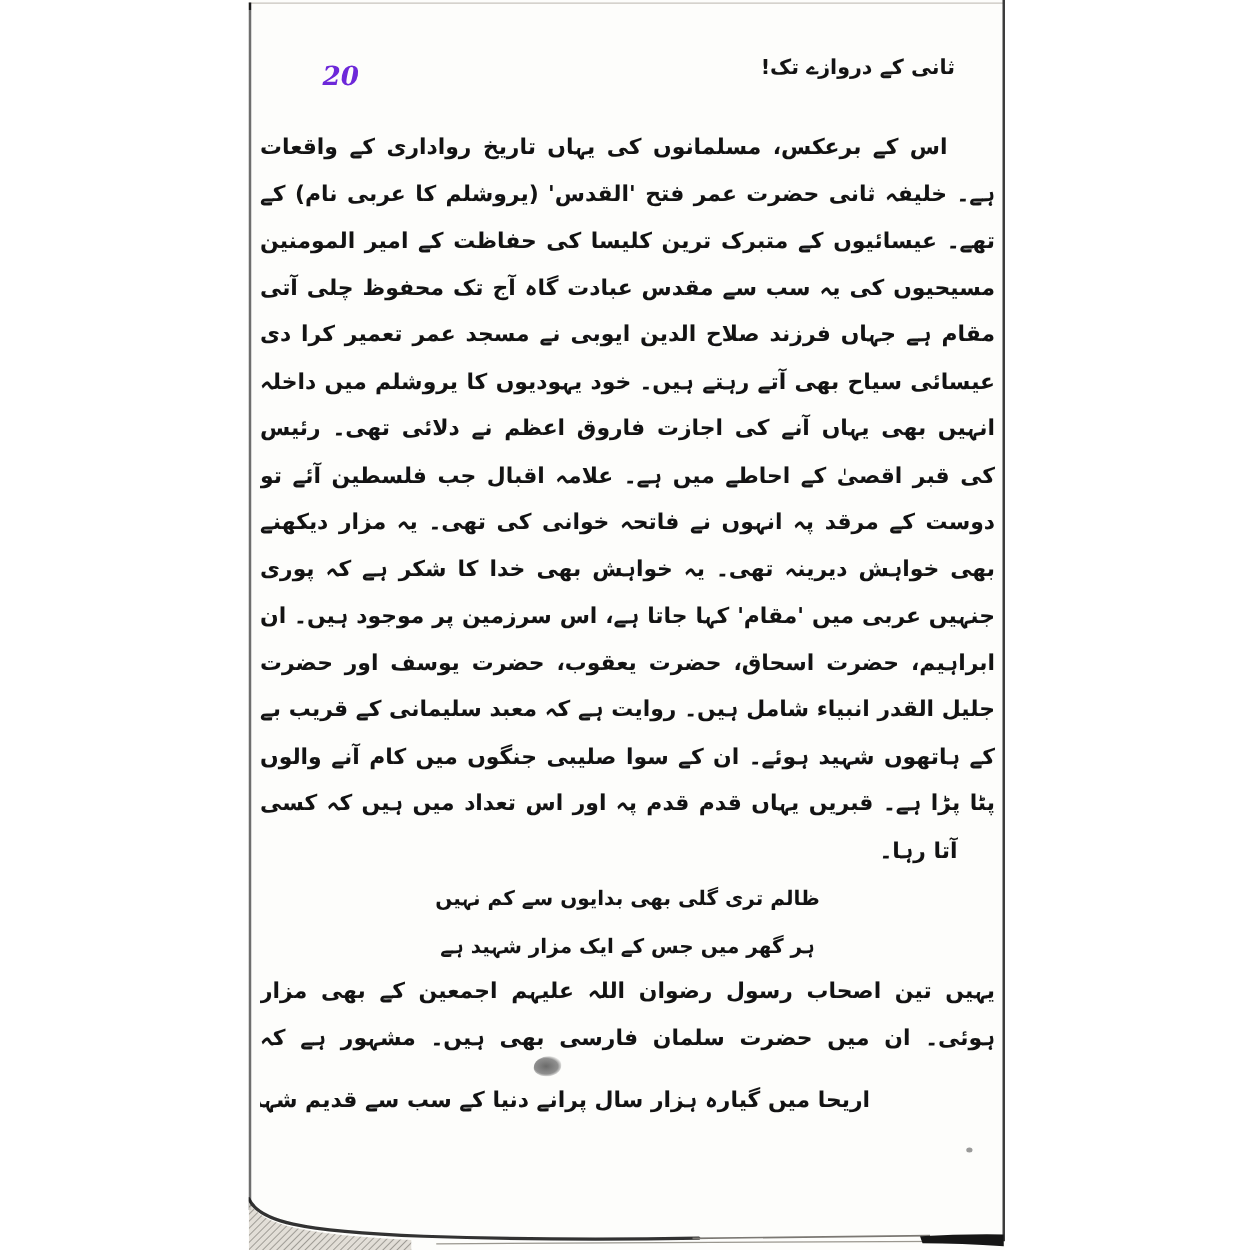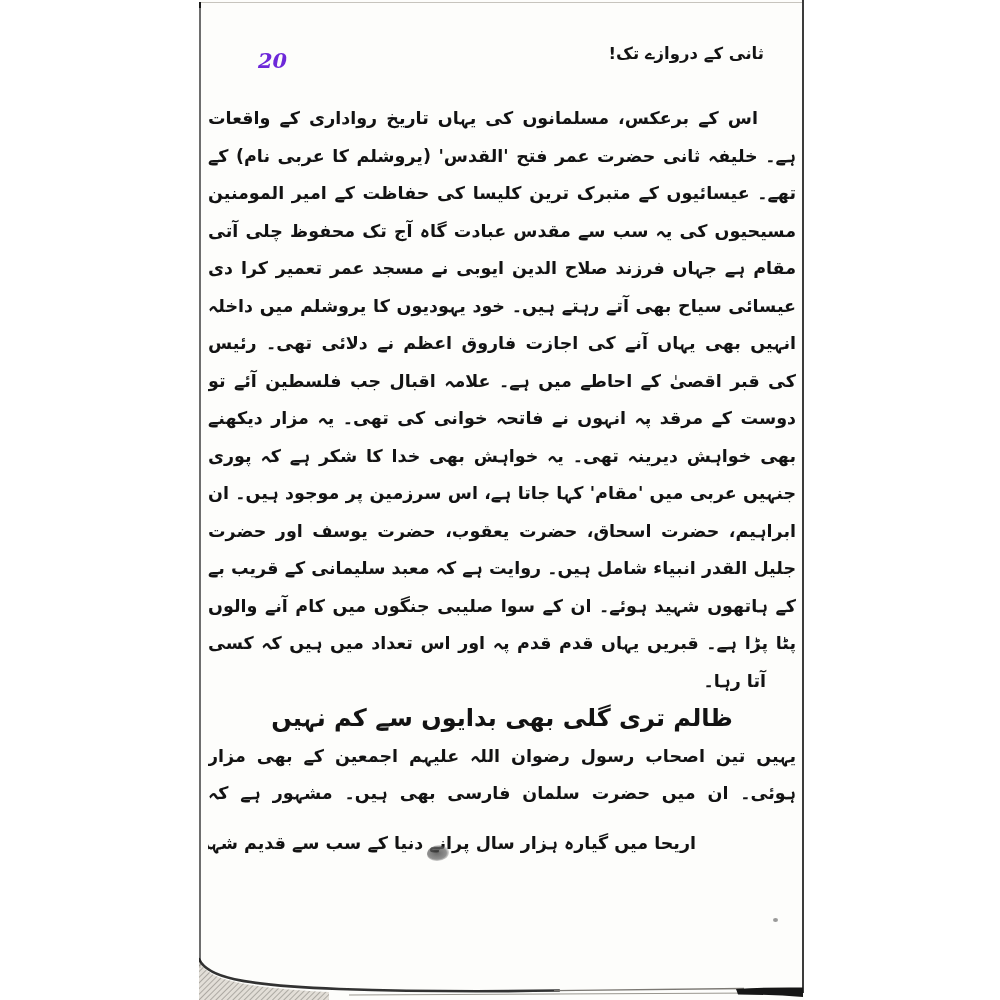--- a/index.html
+++ b/index.html
@@ -18,21 +18,21 @@
           font-weight:bold;font-size:16.5px;color:#141414;}
   
   .text-column{position:absolute;left:9px;right:8px;top:100px;direction:rtl;color:#131313;}
   .bline{height:37.5px;line-height:37.5px;font-size:17.5px;font-weight:bold;
          overflow:hidden;white-space:nowrap;}
   .just{white-space:normal;text-align:justify;text-align-last:justify;text-justify:inter-word;}
   .first-indent{padding-right:38px;}
   .end-short{padding-right:30px;}
   .quote-line{text-align:right;padding-right:132px;}
   .para3{text-align:right;padding-right:100px;margin-top:12px;}
-  .poem{text-align:center;font-size:24px;}
+  .poem{text-align:center;font-size:16px;}
   
   .smudge{position:absolute;left:228px;top:845px;width:22px;height:16px;border-radius:60% 40% 55% 45%;
           background:radial-gradient(ellipse at 45% 50%,#3a3a3a 0%,#6b6b6b 55%,rgba(120,120,120,0) 78%);
           opacity:.75;}
   .speck{position:absolute;left:574px;top:918px;width:5px;height:4px;border-radius:50%;
          background:#6f6f6f;opacity:.7;}
   .curl-svg{position:absolute;left:0;bottom:0;width:605px;height:46px;}
 </style>
 </head>
 <body>
@@ -59,20 +59,21 @@
       <div class="bline just">دوست کے مرقد پہ انہوں نے فاتحہ خوانی کی تھی۔ یہ مزار دیکھنے اور اس پہ فاتحہ پڑھنے کی میری</div>
       <div class="bline just">بھی خواہش دیرینہ تھی۔ یہ خواہش بھی خدا کا شکر ہے کہ پوری ہوئی۔ بے شمار نبیوں کے مرقد،</div>
       <div class="bline just">جنہیں عربی میں 'مقام' کہا جاتا ہے، اس سرزمین پر موجود ہیں۔ ان میں حضرت</div>
       <div class="bline just">ابراہیم، حضرت اسحاق، حضرت یعقوب، حضرت یوسف اور حضرت موسیٰ علیہم السلام جیسے</div>
       <div class="bline just">جلیل القدر انبیاء شامل ہیں۔ روایت ہے کہ معبد سلیمانی کے قریب بے شمار انبیاء یہودیوں</div>
       <div class="bline just">کے ہاتھوں شہید ہوئے۔ ان کے سوا صلیبی جنگوں میں کام آنے والوں کی تربتوں سے یہ علاقہ</div>
       <div class="bline just">پٹا پڑا ہے۔ قبریں یہاں قدم قدم پہ اور اس تعداد میں ہیں کہ کسی استاد کا یہ شعر بار بار ذہن میں</div>
       <div class="bline end-short">آتا رہا۔</div>
 
       <div class="bline poem">ظالم تری گلی بھی بدایوں سے کم نہیں</div>
+      <div class="bline poem">ہر گھر میں جس کے ایک مزار شہید ہے</div>
 
       <div class="bline just">یہیں تین اصحاب رسول رضوان اللہ علیہم اجمعین کے بھی مزار دیکھنے کی سعادت نصیب</div>
       <div class="bline just">ہوئی۔ ان میں حضرت سلمان فارسی بھی ہیں۔ مشہور ہے کہ حضرت سے ان کا جب نسب پوچھا</div>
 
       <div class="bline para3">اریحا میں گیارہ ہزار سال پرانے دنیا کے سب سے قدیم شہر کے آثار برآمد ہوئے</div>
     </div>
 
     <div class="smudge"></div>
     <div class="speck"></div>
 

